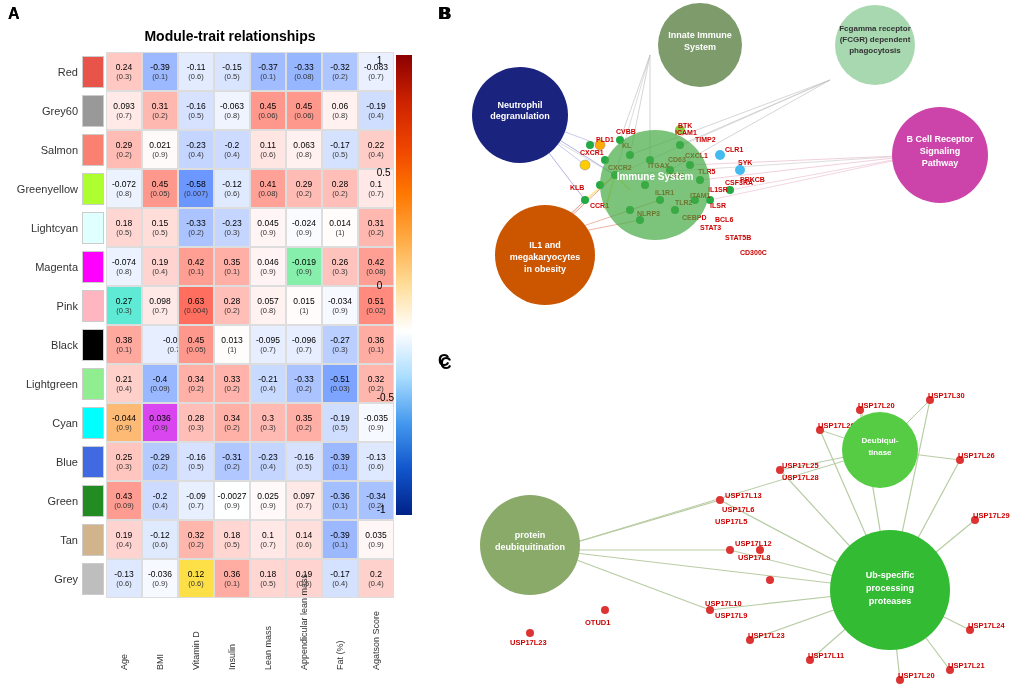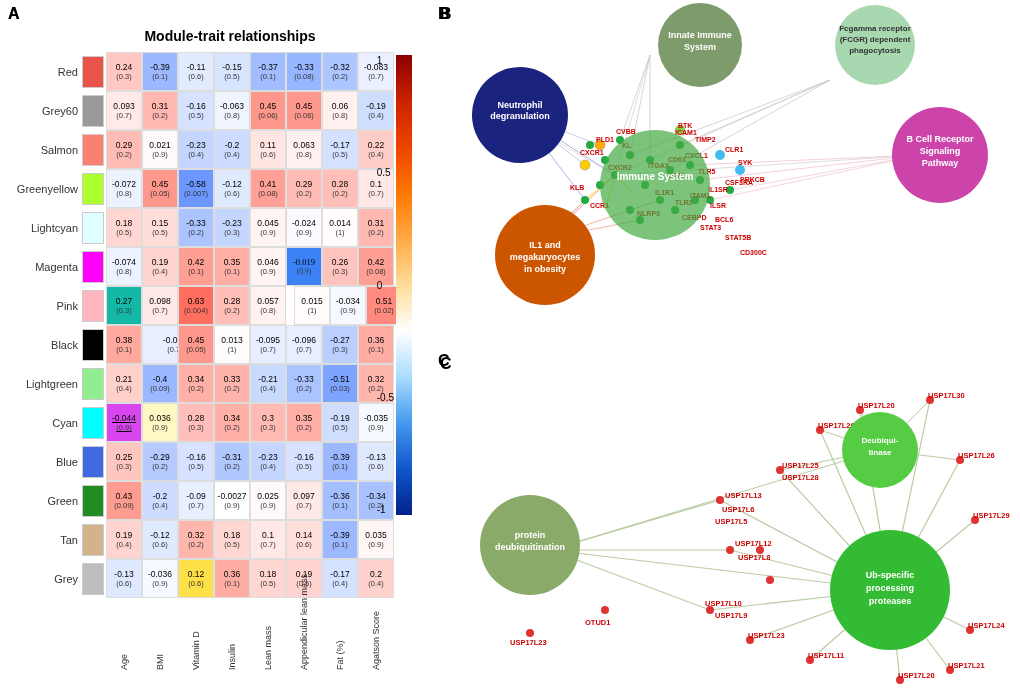--- a/index.html
+++ b/index.html
@@ -361,59 +361,59 @@
             <div class="cell-pval">(0.1)</div>
           </div>
           <div class="heatmap-cell" style="background: rgb(255, 175, 166); border: 1px solid rgb(221, 221, 221);">
             <div class="cell-val">0.35</div>
             <div class="cell-pval">(0.1)</div>
           </div>
           <div class="heatmap-cell" style="background: rgb(255, 244, 243); border: 1px solid rgb(221, 221, 221);">
             <div class="cell-val">0.046</div>
             <div class="cell-pval">(0.9)</div>
           </div>
-          <div class="heatmap-cell" style="background: #3b82f6; border: 1px solid rgb(221, 221, 221); font-family: Liberation Serif, serif;">
+          <div class="heatmap-cell" style="background: #86efac; border: 1px solid rgb(221, 221, 221);">
             <div class="cell-val">-0.019</div>
             <div class="cell-pval">(0.9)</div>
           </div>
           <div class="heatmap-cell" style="background: rgb(255, 195, 189); border: 1px solid rgb(221, 221, 221);">
             <div class="cell-val">0.26</div>
             <div class="cell-pval">(0.3)</div>
           </div>
           <div class="heatmap-cell" style="background: rgb(255, 159, 148); border: 1px solid rgb(221, 221, 221);">
             <div class="cell-val">0.42</div>
             <div class="cell-pval">(0.08)</div>
           </div>
         </div>
       </div>
       <div class="heatmap-row">
         <div class="module-label">Pink</div>
         <div class="module-color" style="background: rgb(255, 182, 193); border: 1px solid rgb(204, 204, 204);"></div>
         <div class="heatmap-cells">
-          <div class="heatmap-cell" style="background: #14b8a6; border: 1px solid rgb(221, 221, 221);">
+          <div class="heatmap-cell" style="background: #5eead4; border: 1px solid rgb(221, 221, 221);">
             <div class="cell-val">0.27</div>
             <div class="cell-pval">(0.3)</div>
           </div>
           <div class="heatmap-cell" style="background: rgb(255, 233, 230); border: 1px solid rgb(221, 221, 221);">
             <div class="cell-val">0.098</div>
             <div class="cell-pval">(0.7)</div>
           </div>
           <div class="heatmap-cell" style="background: rgb(255, 110, 94); border: 1px solid rgb(221, 221, 221);">
             <div class="cell-val">0.63</div>
             <div class="cell-pval">(0.004)</div>
           </div>
           <div class="heatmap-cell" style="background: rgb(255, 191, 184); border: 1px solid rgb(221, 221, 221);">
             <div class="cell-val">0.28</div>
             <div class="cell-pval">(0.2)</div>
           </div>
           <div class="heatmap-cell" style="background: rgb(255, 242, 240); border: 1px solid rgb(221, 221, 221);">
             <div class="cell-val">0.057</div>
             <div class="cell-pval">(0.8)</div>
           </div>
-          <div class="heatmap-cell" style="background: rgb(255, 252, 251); border: 1px solid rgb(221, 221, 221); margin-left: 8px;">
+          <div class="heatmap-cell" style="background: rgb(255, 252, 251); border: 1px solid rgb(221, 221, 221);">
             <div class="cell-val">0.015</div>
             <div class="cell-pval">(1)</div>
           </div>
           <div class="heatmap-cell" style="background: rgb(246, 249, 255); border: 1px solid rgb(221, 221, 221);">
             <div class="cell-val">-0.034</div>
             <div class="cell-pval">(0.9)</div>
           </div>
           <div class="heatmap-cell" style="background: rgb(255, 138, 125); border: 1px solid rgb(221, 221, 221);">
             <div class="cell-val">0.51</div>
             <div class="cell-pval">(0.02)</div>
@@ -493,25 +493,25 @@
           <div class="heatmap-cell" style="background: rgb(255, 182, 173); border: 1px solid rgb(221, 221, 221);">
             <div class="cell-val">0.32</div>
             <div class="cell-pval">(0.2)</div>
           </div>
         </div>
       </div>
       <div class="heatmap-row">
         <div class="module-label">Cyan</div>
         <div class="module-color" style="background: rgb(0, 255, 255); border: 1px solid rgb(204, 204, 204);"></div>
         <div class="heatmap-cells">
-          <div class="heatmap-cell" style="background: #d946ef; border: 1px solid rgb(221, 221, 221); text-decoration: underline;">
+          <div class="heatmap-cell" style="background: #fdba74; border: 1px solid rgb(221, 221, 221);">
             <div class="cell-val">-0.044</div>
             <div class="cell-pval">(0.9)</div>
           </div>
-          <div class="heatmap-cell" style="background: #fef9c3; border: 1px solid rgb(221, 221, 221);">
+          <div class="heatmap-cell" style="background: #d946ef; border: 1px solid rgb(221, 221, 221);">
             <div class="cell-val">0.036</div>
             <div class="cell-pval">(0.9)</div>
           </div>
           <div class="heatmap-cell" style="background: rgb(255, 191, 184); border: 1px solid rgb(221, 221, 221);">
             <div class="cell-val">0.28</div>
             <div class="cell-pval">(0.3)</div>
           </div>
           <div class="heatmap-cell" style="background: rgb(255, 177, 168); border: 1px solid rgb(221, 221, 221);">
             <div class="cell-val">0.34</div>
             <div class="cell-pval">(0.2)</div>

